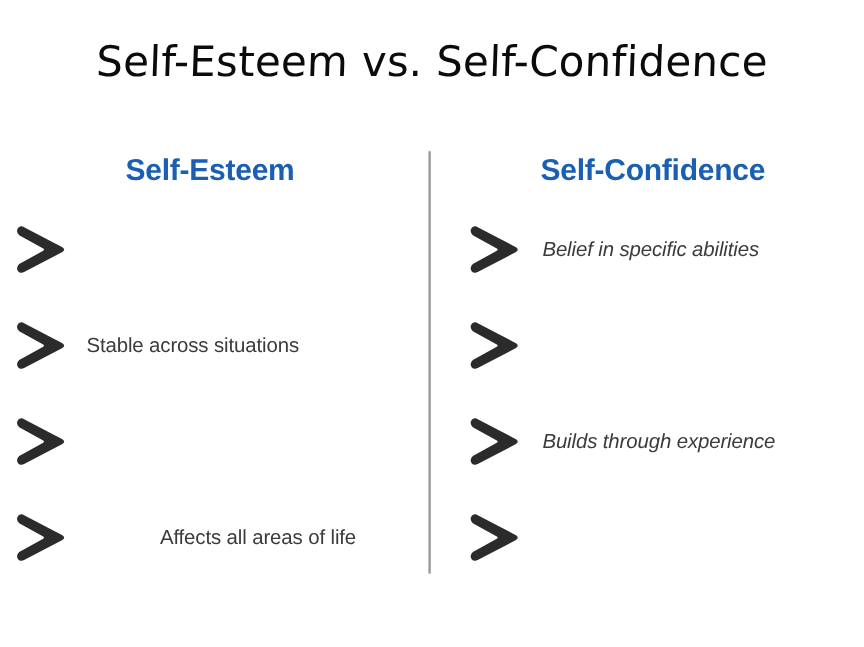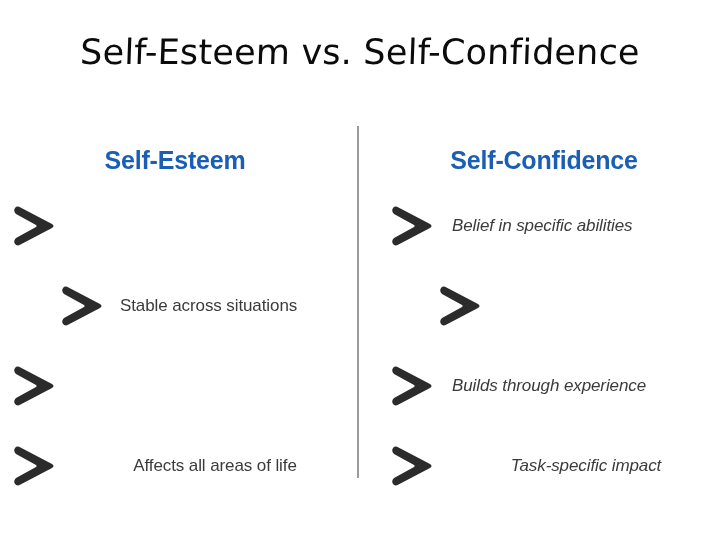--- a/index.html
+++ b/index.html
@@ -33,21 +33,21 @@
     color: #0b0b0b;
     white-space: nowrap;
     
     transform: skewX(-2deg);
   }
 
   
   .columns {
     position: absolute;
     left: 0;
-    top: 136px;
+    top: 118px;
     width: 648px;
     height: 370px;
   }
 
   .column {
     position: absolute;
     top: 0;
     height: 370px;
   }
   .column.left  { left: 0px;   width: 358px; }
@@ -88,21 +88,21 @@
 
   .item {
     position: absolute;
     left: 0;
     width: 100%;
     height: 56px;
     display: flex;
     align-items: center;
   }
   .item.r0 { top: 0px;   }
-  .item.r1 { top: 80px; margin-left: 48px;  }
+  .item.r1 { top: 80px;  }
   .item.r2 { top: 160px; }
   .item.r3 { top: 240px; text-align: center; }
 
   .arrow-icon {
     flex: 0 0 auto;
     width: 48px;
     height: 44px;
     display: block;
   }
   .column.left  .arrow-icon { margin-left: 10px; }
@@ -187,20 +187,19 @@
           <svg class="arrow-icon" viewBox="0 0 48 44">
             <path d="M5 4 Q3 7 6 10 L26 21 Q27.5 22 26 23 L6 34 Q3 37 5 40 Q7 42.5 10.5 40.5 L42 24 Q45 22 42 20 L10.5 3.5 Q7 1.5 5 4 Z" fill="#2b2b2b"></path>
           </svg>
           <span class="item-label">Builds through experience</span>
         </div>
 
         <div class="item r3">
           <svg class="arrow-icon" viewBox="0 0 48 44">
             <path d="M5 4 Q3 7 6 10 L26 21 Q27.5 22 26 23 L6 34 Q3 37 5 40 Q7 42.5 10.5 40.5 L42 24 Q45 22 42 20 L10.5 3.5 Q7 1.5 5 4 Z" fill="#2b2b2b"></path>
           </svg>
-          <span class="item-label">Task-specific impact</span>
         </div>
 
       </div>
     </div>
 
   </div>
 </div>
 
 </body></html>

